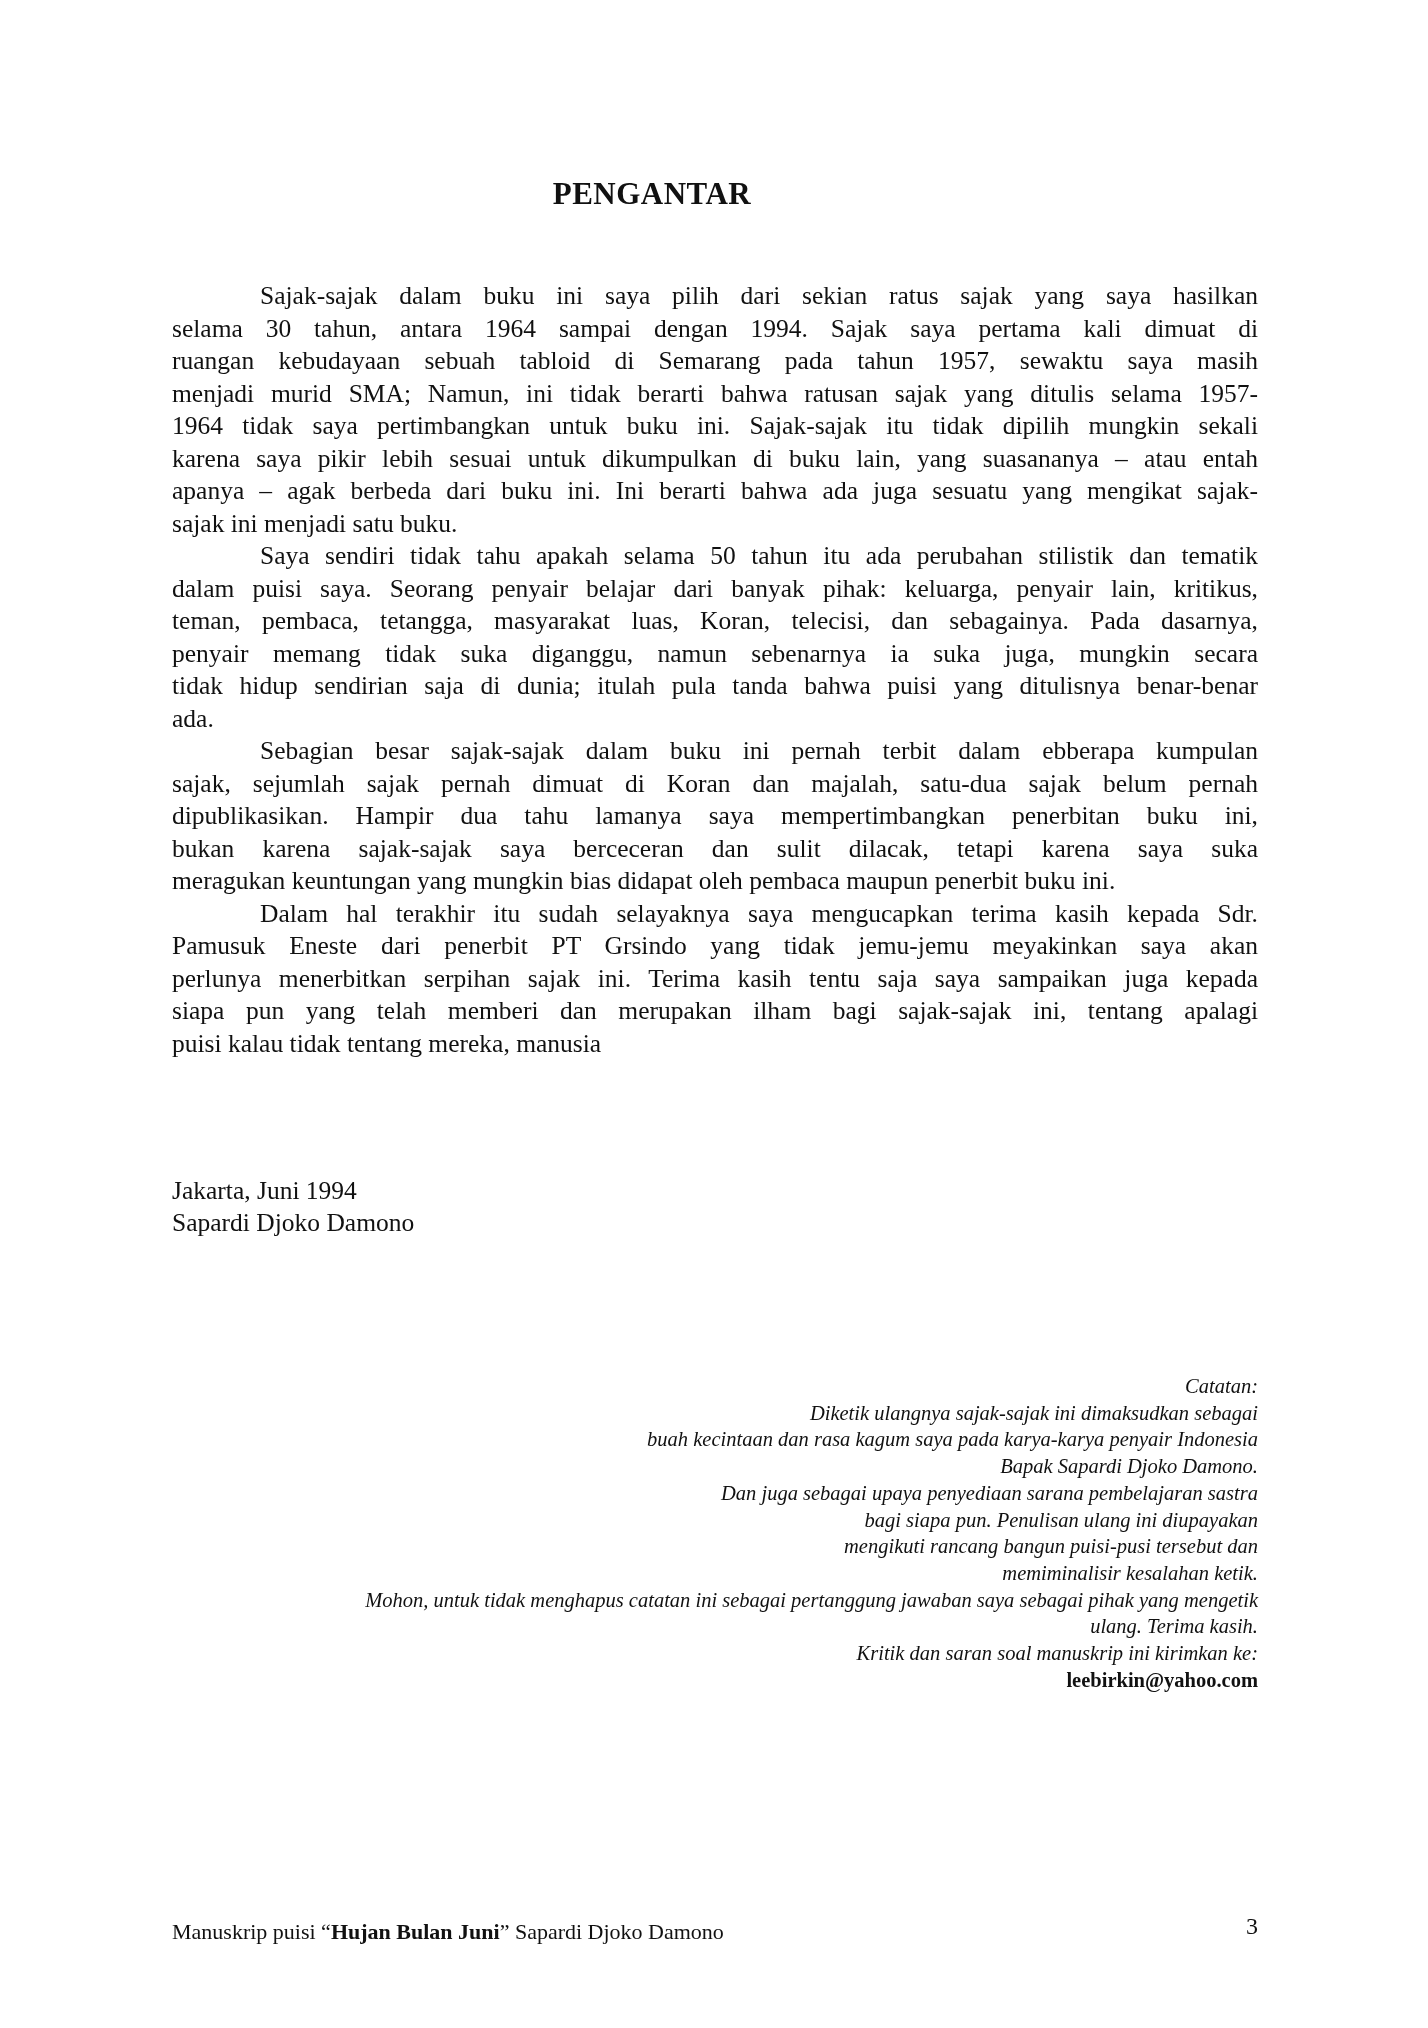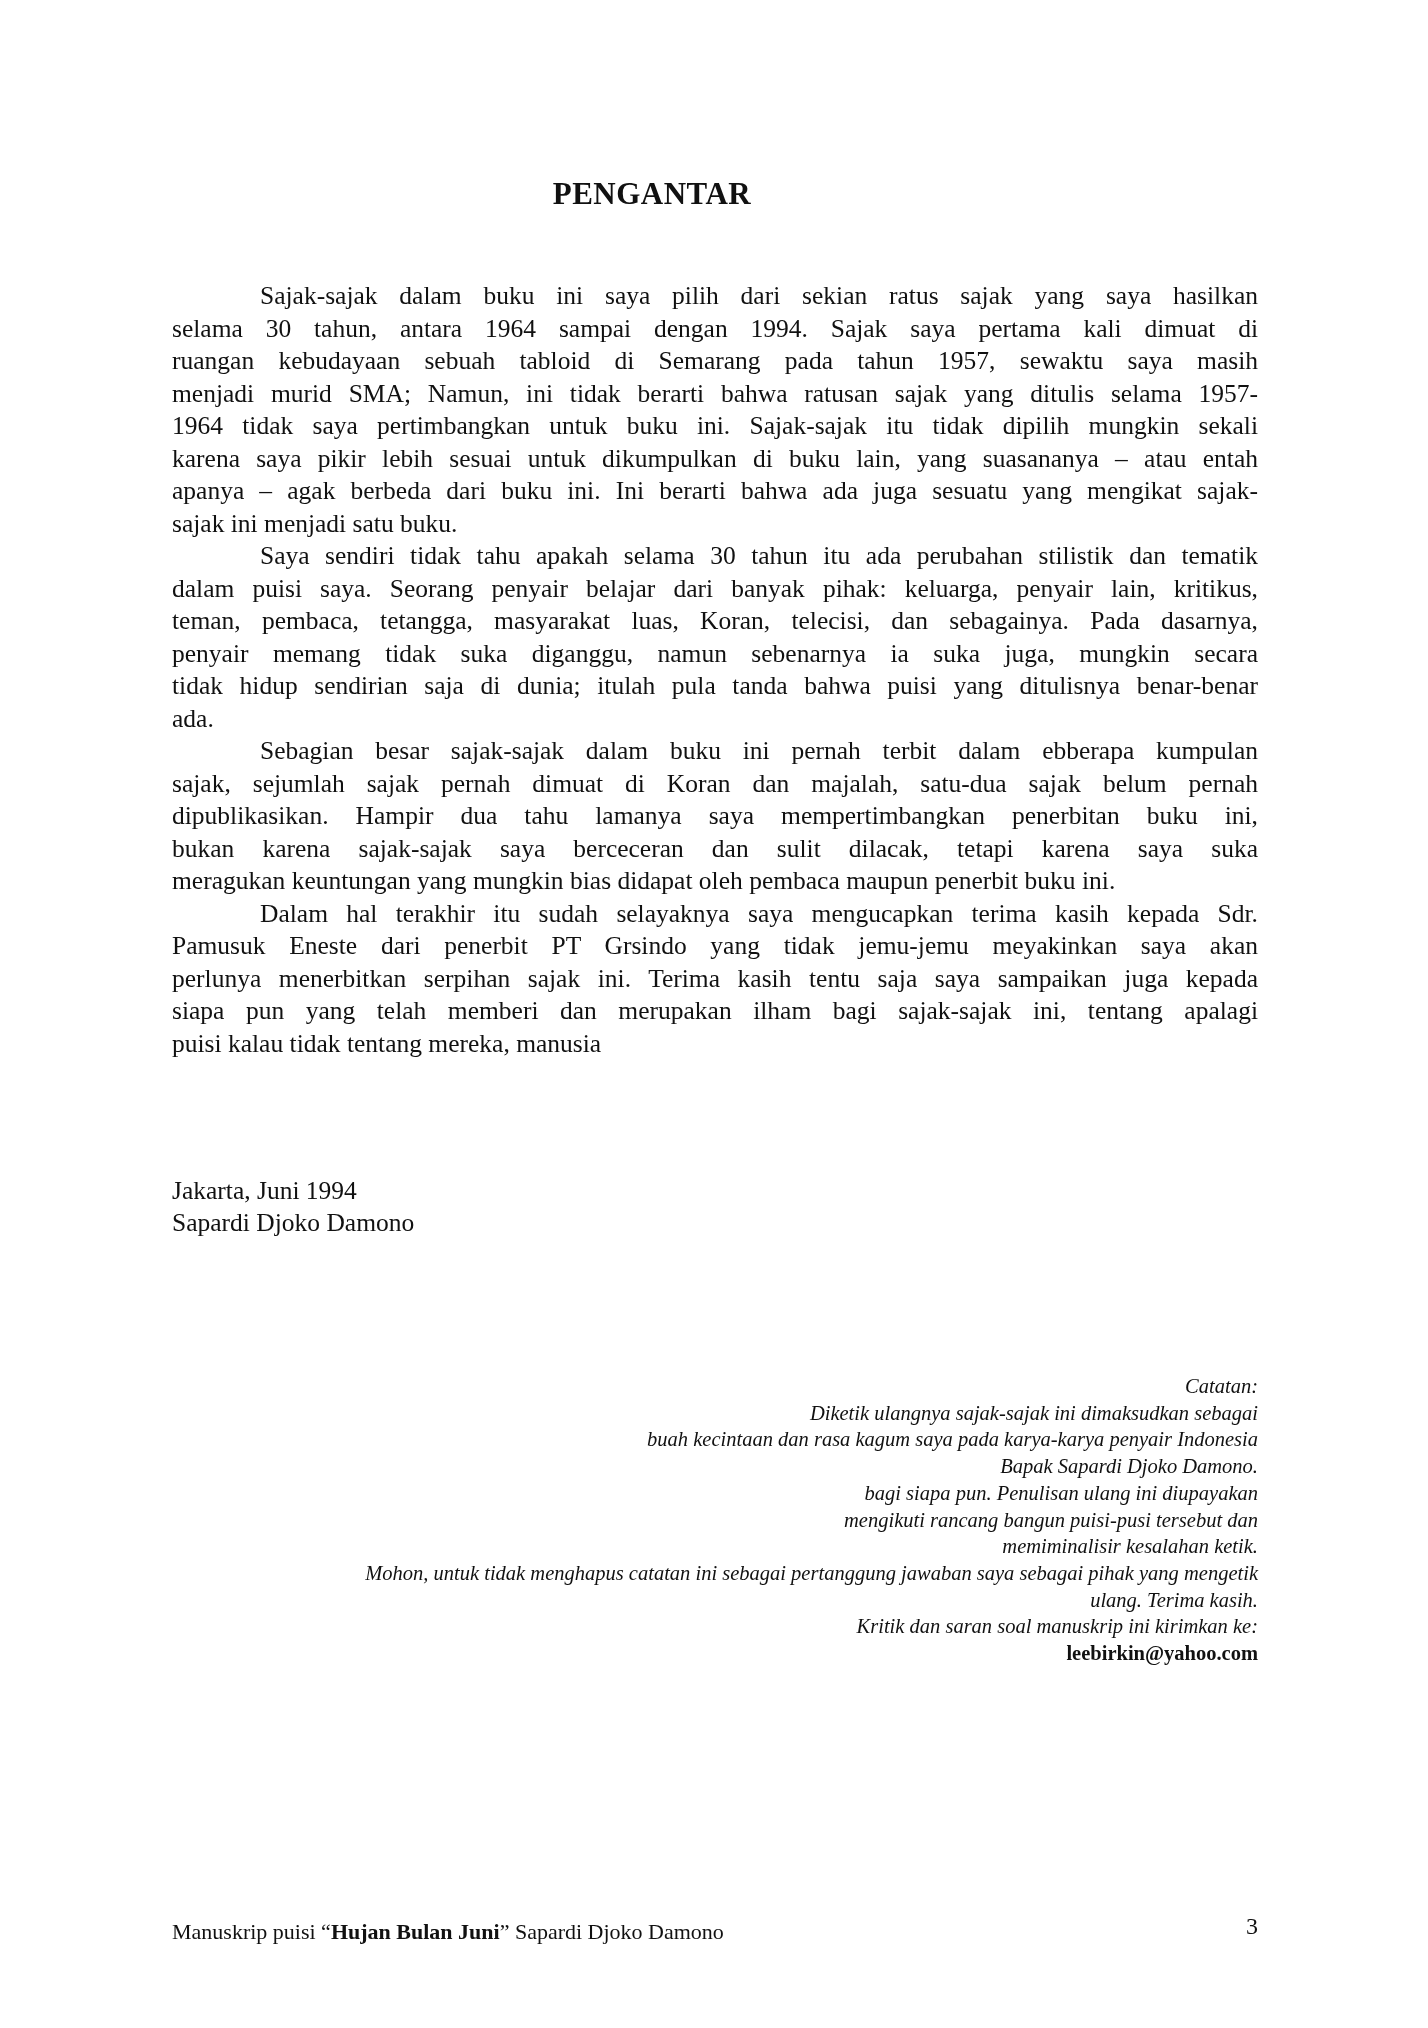--- a/index.html
+++ b/index.html
@@ -52,21 +52,21 @@
         <span class="line">Sajak-sajak dalam buku ini saya pilih dari sekian ratus sajak yang saya hasilkan</span>
         <span class="line">selama 30 tahun, antara 1964 sampai dengan 1994. Sajak saya pertama kali dimuat di</span>
         <span class="line">ruangan kebudayaan sebuah tabloid di Semarang pada tahun 1957, sewaktu saya masih</span>
         <span class="line">menjadi murid SMA; Namun, ini tidak berarti bahwa ratusan sajak yang ditulis selama 1957-</span>
         <span class="line">1964 tidak saya pertimbangkan untuk buku ini. Sajak-sajak itu tidak dipilih mungkin sekali</span>
         <span class="line">karena saya pikir lebih sesuai untuk dikumpulkan di buku lain, yang suasananya – atau entah</span>
         <span class="line">apanya – agak berbeda dari buku ini. Ini berarti bahwa ada juga sesuatu yang mengikat sajak-</span>
         <span class="line last">sajak ini menjadi satu buku.</span>
       </p>
     <p class="para">
-        <span class="line">Saya sendiri tidak tahu apakah selama 30 tahun itu ada perubahan stilistik dan tematik</span>
+        <span class="line">Saya sendiri tidak tahu apakah selama 50 tahun itu ada perubahan stilistik dan tematik</span>
         <span class="line">dalam puisi saya. Seorang penyair belajar dari banyak pihak: keluarga, penyair lain, kritikus,</span>
         <span class="line">teman, pembaca, tetangga, masyarakat luas, Koran, telecisi, dan sebagainya. Pada dasarnya,</span>
         <span class="line">penyair memang tidak suka diganggu, namun sebenarnya ia suka juga, mungkin secara</span>
         <span class="line">tidak hidup sendirian saja di dunia; itulah pula tanda bahwa puisi yang ditulisnya benar-benar</span>
         <span class="line last">ada.</span>
       </p>
     <p class="para">
         <span class="line">Sebagian besar sajak-sajak dalam buku ini pernah terbit dalam ebberapa kumpulan</span>
         <span class="line">sajak, sejumlah sajak pernah dimuat di Koran dan majalah, satu-dua sajak belum pernah</span>
         <span class="line">dipublikasikan. Hampir dua tahu lamanya saya mempertimbangkan penerbitan buku ini,</span>
@@ -86,20 +86,21 @@
     <div>Jakarta, Juni 1994</div>
     <div>Sapardi Djoko Damono</div>
   </div>
 
   <div class="note">
     <div class="note-title">Catatan:</div>
     <div id="note-lines">
         <div>Diketik ulangnya sajak-sajak ini dimaksudkan sebagai</div>
         <div>buah kecintaan dan rasa kagum saya pada karya-karya penyair Indonesia</div>
         <div>Bapak Sapardi Djoko Damono.</div>
+        <div>Dan juga sebagai upaya penyediaan sarana pembelajaran sastra</div>
         <div>bagi siapa pun. Penulisan ulang ini diupayakan</div>
         <div>mengikuti rancang bangun puisi-pusi tersebut dan</div>
         <div>memiminalisir kesalahan ketik.</div>
         <div>Mohon, untuk tidak menghapus catatan ini sebagai pertanggung jawaban saya sebagai pihak yang mengetik</div>
         <div>ulang. Terima kasih.</div>
         <div>Kritik dan saran soal manuskrip ini kirimkan ke:</div>
       </div>
     <div class="note-email">leebirkin@yahoo.com</div>
   </div>
 

